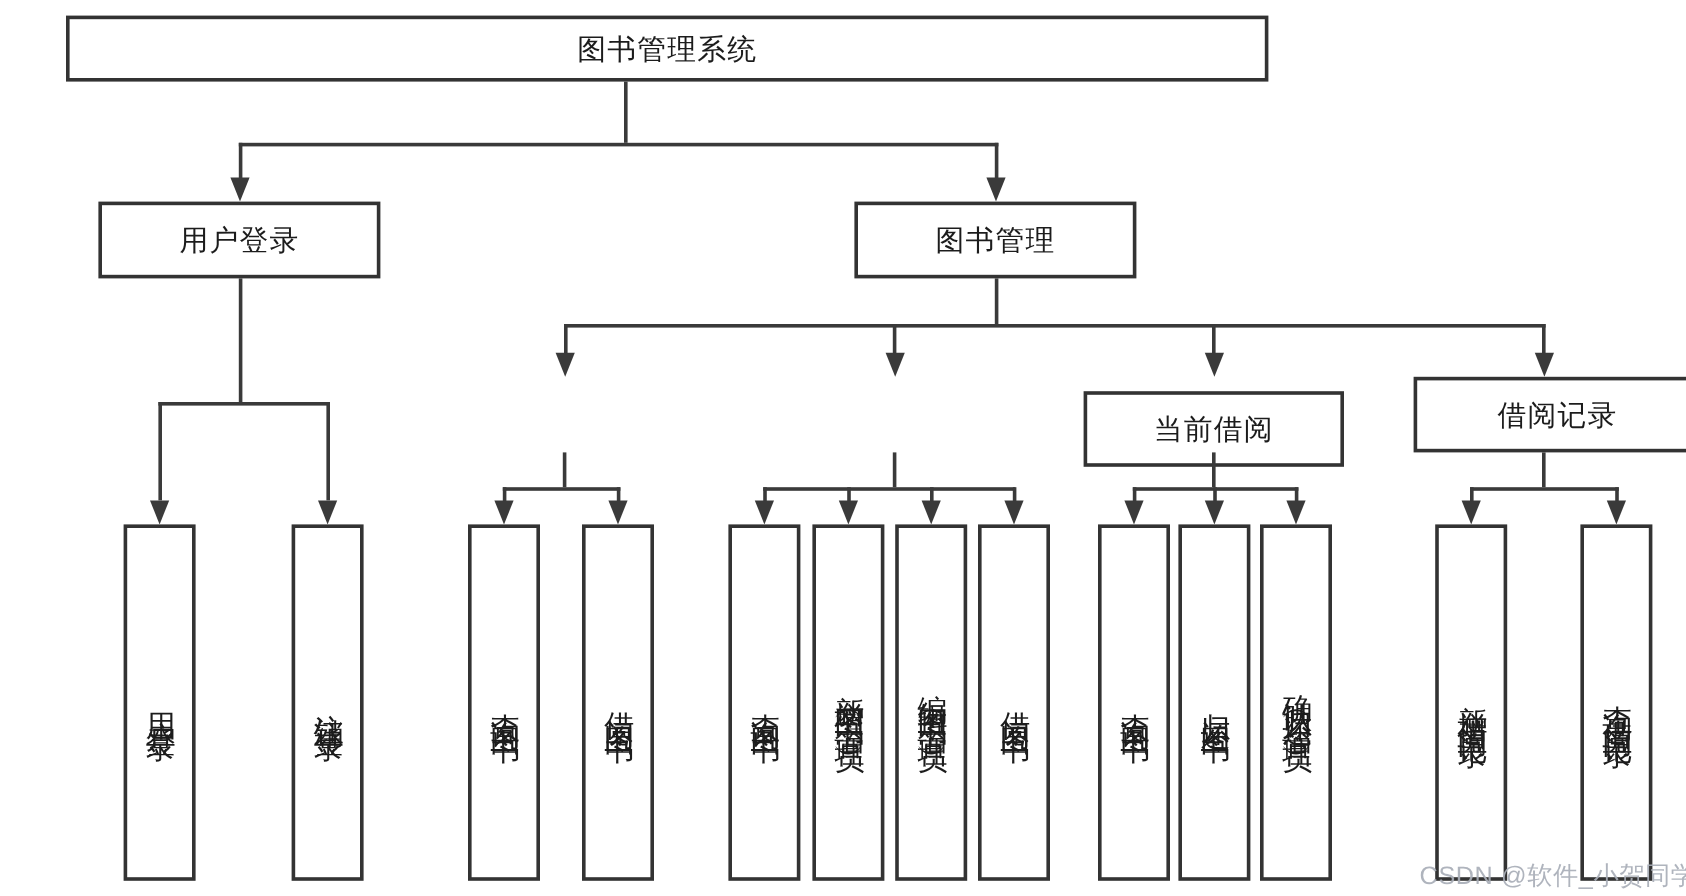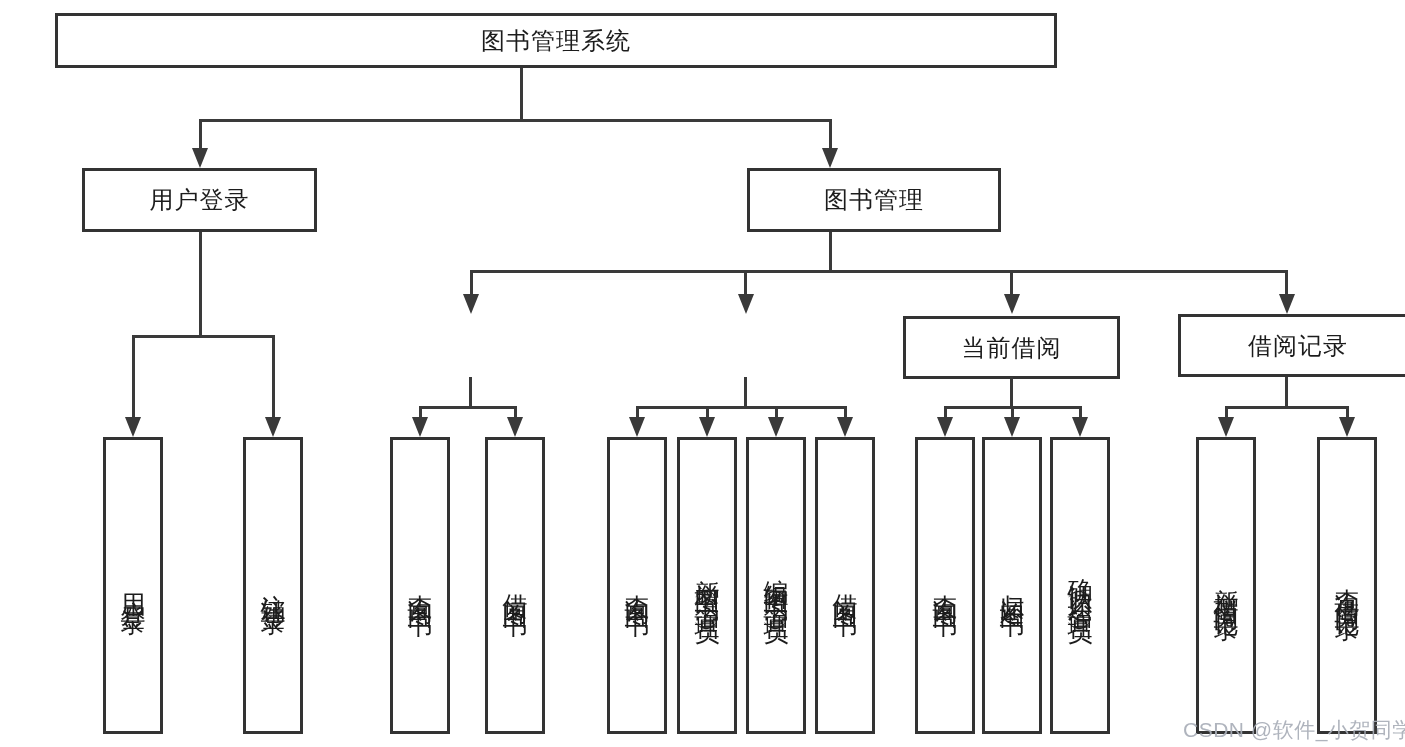--- a/index.html
+++ b/index.html
@@ -42,21 +42,21 @@
   <div class="vline" style="left:520px;top:68px;height:51px;"></div>
   <div class="hline" style="left:199px;top:119px;width:633px;"></div>
   <div class="vline" style="left:199px;top:119px;height:31px;"></div>
   <div class="arrow" style="left:192px;top:148px;"></div>
   <div class="vline" style="left:829px;top:119px;height:31px;"></div>
   <div class="arrow" style="left:822px;top:148px;"></div>
 
   <div class="box" style="left:82px;top:168px;width:235px;height:64px;">
     <span>用户登录</span>
   </div>
-  <div class="box" style="left:712px;top:168px;width:254px;height:64px;margin-left:35px;">
+  <div class="box" style="left:712px;top:168px;width:235px;height:64px;">
     <span>图书管理</span>
   </div>
 
   <div class="vline" style="left:199px;top:232px;height:103px;"></div>
   <div class="hline" style="left:132px;top:335px;width:143px;"></div>
   <div class="vline" style="left:132px;top:335px;height:82px;"></div>
   <div class="arrow" style="left:125px;top:417px;"></div>
   <div class="vline" style="left:272px;top:335px;height:82px;"></div>
   <div class="arrow" style="left:265px;top:417px;"></div>
 
@@ -64,21 +64,21 @@
   <div class="hline" style="left:470px;top:270px;width:818px;"></div>
   <div class="vline" style="left:470px;top:270px;height:26px;"></div>
   <div class="arrow" style="left:463px;top:294px;"></div>
   <div class="vline" style="left:744px;top:270px;height:26px;"></div>
   <div class="arrow" style="left:738px;top:294px;"></div>
   <div class="vline" style="left:1010px;top:270px;height:26px;"></div>
   <div class="arrow" style="left:1004px;top:294px;"></div>
   <div class="vline" style="left:1285px;top:270px;height:26px;"></div>
   <div class="arrow" style="left:1279px;top:294px;"></div>
 
-  <div class="box" style="left:903px;top:316px;width:217px;height:63px;">
+  <div class="box" style="left:903px;top:326px;width:217px;height:63px;">
     <span>当前借阅</span>
   </div>
   <div class="box" style="left:1178px;top:314px;width:240px;height:63px;text-align:right;">
     <span>借阅记录</span>
   </div>
 
   <div class="vline" style="left:469px;top:377px;height:29px;"></div>
   <div class="hline" style="left:419px;top:406px;width:98px;"></div>
   <div class="vline" style="left:419px;top:406px;height:13px;"></div>
   <div class="arrow" style="left:412px;top:417px;"></div>

